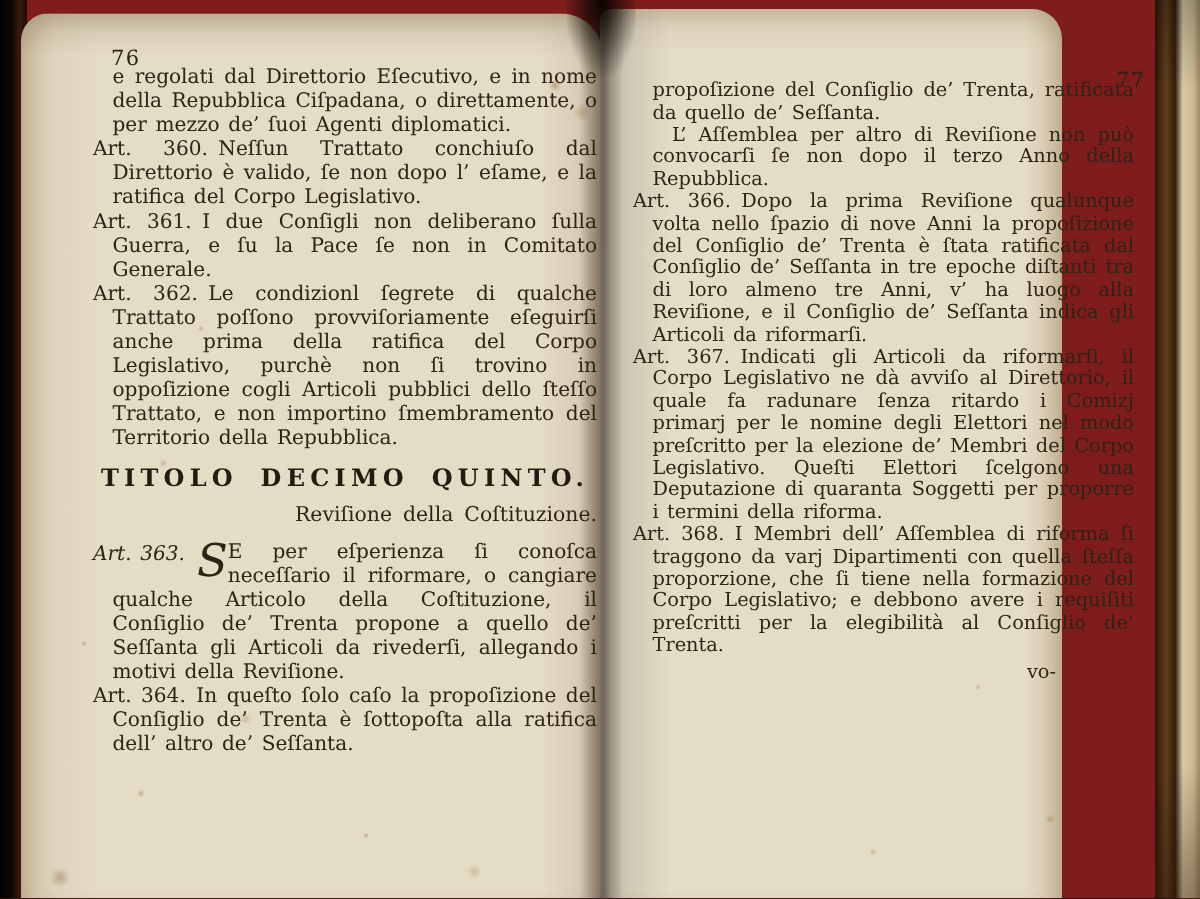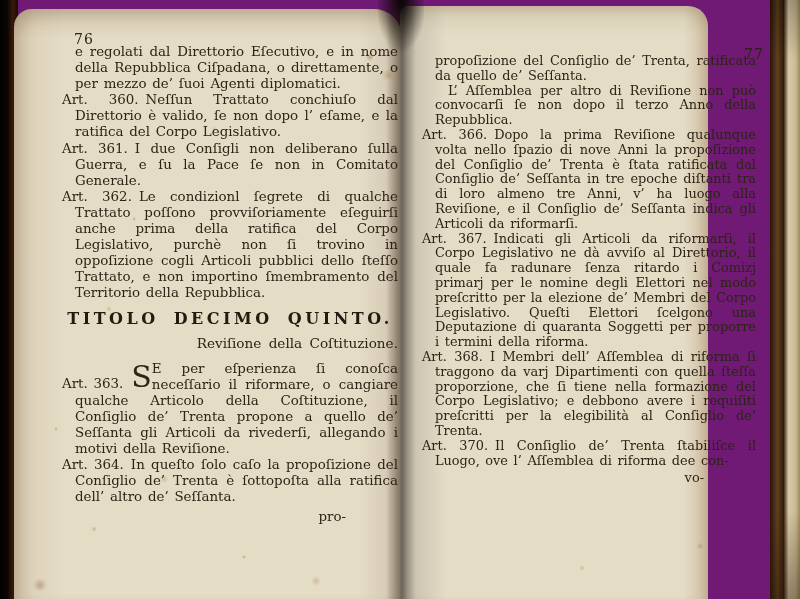--- a/index.html
+++ b/index.html
@@ -1,19 +1,19 @@
 <!DOCTYPE html>
 <html><head>
 <meta charset="utf-8">
 <style>
   html, body { margin: 0; padding: 0; background: #000; }
   .scene {
     position: relative;
     width: 800px; height: 599px;
-    background: #701a75;
+    background: #7f1d1d;
     overflow: hidden;
     font-family: "DejaVu Serif", serif;
   }
   .binding-left {
     position: absolute; left: 0; top: 0; bottom: 0; width: 18px;
     background: linear-gradient(90deg, #030201 0%, #0a0503 40%, #3a1a0c 72%, #180c05 100%);
   }
   .fore-edge {
     position: absolute; right: 0; top: 0; bottom: 0; width: 30px;
     background:
@@ -85,21 +85,21 @@
     color: #2d2316;
     word-spacing: 1.5px;
   }
   .tb-left  { left: 48px; top: 35px; width: 336px; font-size: 13.4px; line-height: 16.1px; }
   .tb-right { left: 22px; top: 48px; width: 334px; font-size: 12.9px; line-height: 14.8px; }
   .para { margin: 0; padding-left: 13px; }
   .para.art { text-indent: -13px; }
   .para.indent { text-indent: 13px; }
   .para.drop { text-indent: 0; }
   .art-label { margin-right: 7px; white-space: nowrap; }
-  .floatwrap { float: left; display: flex; align-items: flex-end; margin-left: -13px; margin-right: 0; height: 31px; }
+  .floatwrap { float: left; display: flex; align-items: flex-start; margin-left: -13px; margin-right: 0; height: 31px; font-style: italic; }
   .fw-label { font-size: inherit; margin-right: 8px; padding-top: 1px; white-space: nowrap; }
   .dropcap { font-size: 30px; line-height: 31px; margin-top: -2px; }
   .titolo {
     margin: 9px 0 0; text-align: center;
     font-size: 16px; font-weight: bold; letter-spacing: 3.5px; word-spacing: 6px;
     color: #241b10;
   }
   .subtitle {
     margin: 8px 0 10px; text-align: right;
     font-size: 13.6px; word-spacing: 3px;
@@ -121,32 +121,30 @@
         <p class="para art"><span class="art-label">Art. 360.</span>Neſſun Trattato conchiuſo dal Direttorio è valido, ſe non dopo l’ eſame, e la ratifica del Corpo Legislativo.</p>
         <p class="para art"><span class="art-label">Art. 361.</span>I due Conſigli non deliberano ſulla Guerra, e ſu la Pace ſe non in Comitato Generale.</p>
         <p class="para art"><span class="art-label">Art. 362.</span>Le condizionl ſegrete di qualche Trattato poſſono provviſoriamente eſeguirſi anche prima della ratifica del Corpo Legislativo, purchè non ſi trovino in oppoſizione cogli Articoli pubblici dello ſteſſo Trattato, e non importino ſmembramento del Territorio della Repubblica.</p>
         <h2 class="titolo">TITOLO DECIMO QUINTO.</h2>
         <div class="subtitle">Reviſione della Coſtituzione.</div>
         <p class="para drop"><span class="floatwrap">
             <span class="fw-label">Art. 363.</span>
             <span class="dropcap">S</span>
           </span>E per eſperienza ſi conoſca neceſſario il riformare, o cangiare qualche Articolo della Coſtituzione, il Conſiglio de’ Trenta propone a quello de’ Seſſanta gli Articoli da rivederſi, allegando i motivi della Reviſione.</p>
         <p class="para art"><span class="art-label">Art. 364.</span>In queſto ſolo caſo la propoſizione del Conſiglio de’ Trenta è ſottopoſta alla ratifica dell’ altro de’ Seſſanta.</p>
-        <div class="catchword">pro-</div>
       </div>
   </div>
 
   <div class="page page-right">
     <div class="pagenum pagenum-right">77</div>
     <div class="textblock tb-right">
         <p class="para">propoſizione del Conſiglio de’ Trenta, ratificata da quello de’ Seſſanta.</p>
         <p class="para indent">L’ Aſſemblea per altro di Reviſione non può convocarſi ſe non dopo il terzo Anno della Repubblica.</p>
         <p class="para art"><span class="art-label">Art. 366.</span>Dopo la prima Reviſione qualunque volta nello ſpazio di nove Anni la propoſizione del Conſiglio de’ Trenta è ſtata ratificata dal Conſiglio de’ Seſſanta in tre epoche diſtanti tra di loro almeno tre Anni, v’ ha luogo alla Reviſione, e il Conſiglio de’ Seſſanta indica gli Articoli da riformarſi.</p>
         <p class="para art"><span class="art-label">Art. 367.</span>Indicati gli Articoli da riformarſi, il Corpo Legislativo ne dà avviſo al Direttorio, il quale fa radunare ſenza ritardo i Comizj primarj per le nomine degli Elettori nel modo preſcritto per la elezione de’ Membri del Corpo Legislativo. Queſti Elettori ſcelgono una Deputazione di quaranta Soggetti per proporre i termini della riforma.</p>
         <p class="para art"><span class="art-label">Art. 368.</span>I Membri dell’ Aſſemblea di riforma ſi traggono da varj Dipartimenti con quella ſteſſa proporzione, che ſi tiene nella formazione del Corpo Legislativo; e debbono avere i requiſiti preſcritti per la elegibilità al Conſiglio de’ Trenta.</p>
-        <p class="para art"><span class="art-label">Art. 370.</span>Il Conſiglio de’ Trenta ſtabiliſce il Luogo, ove l’ Aſſemblea di riforma dee con-</p>
         <div class="catchword">vo-</div>
       </div>
   </div>
 
   <div class="gutter-shadow"></div>
   <div class="gutter-top"></div>
 </div>
 
 </body></html>

